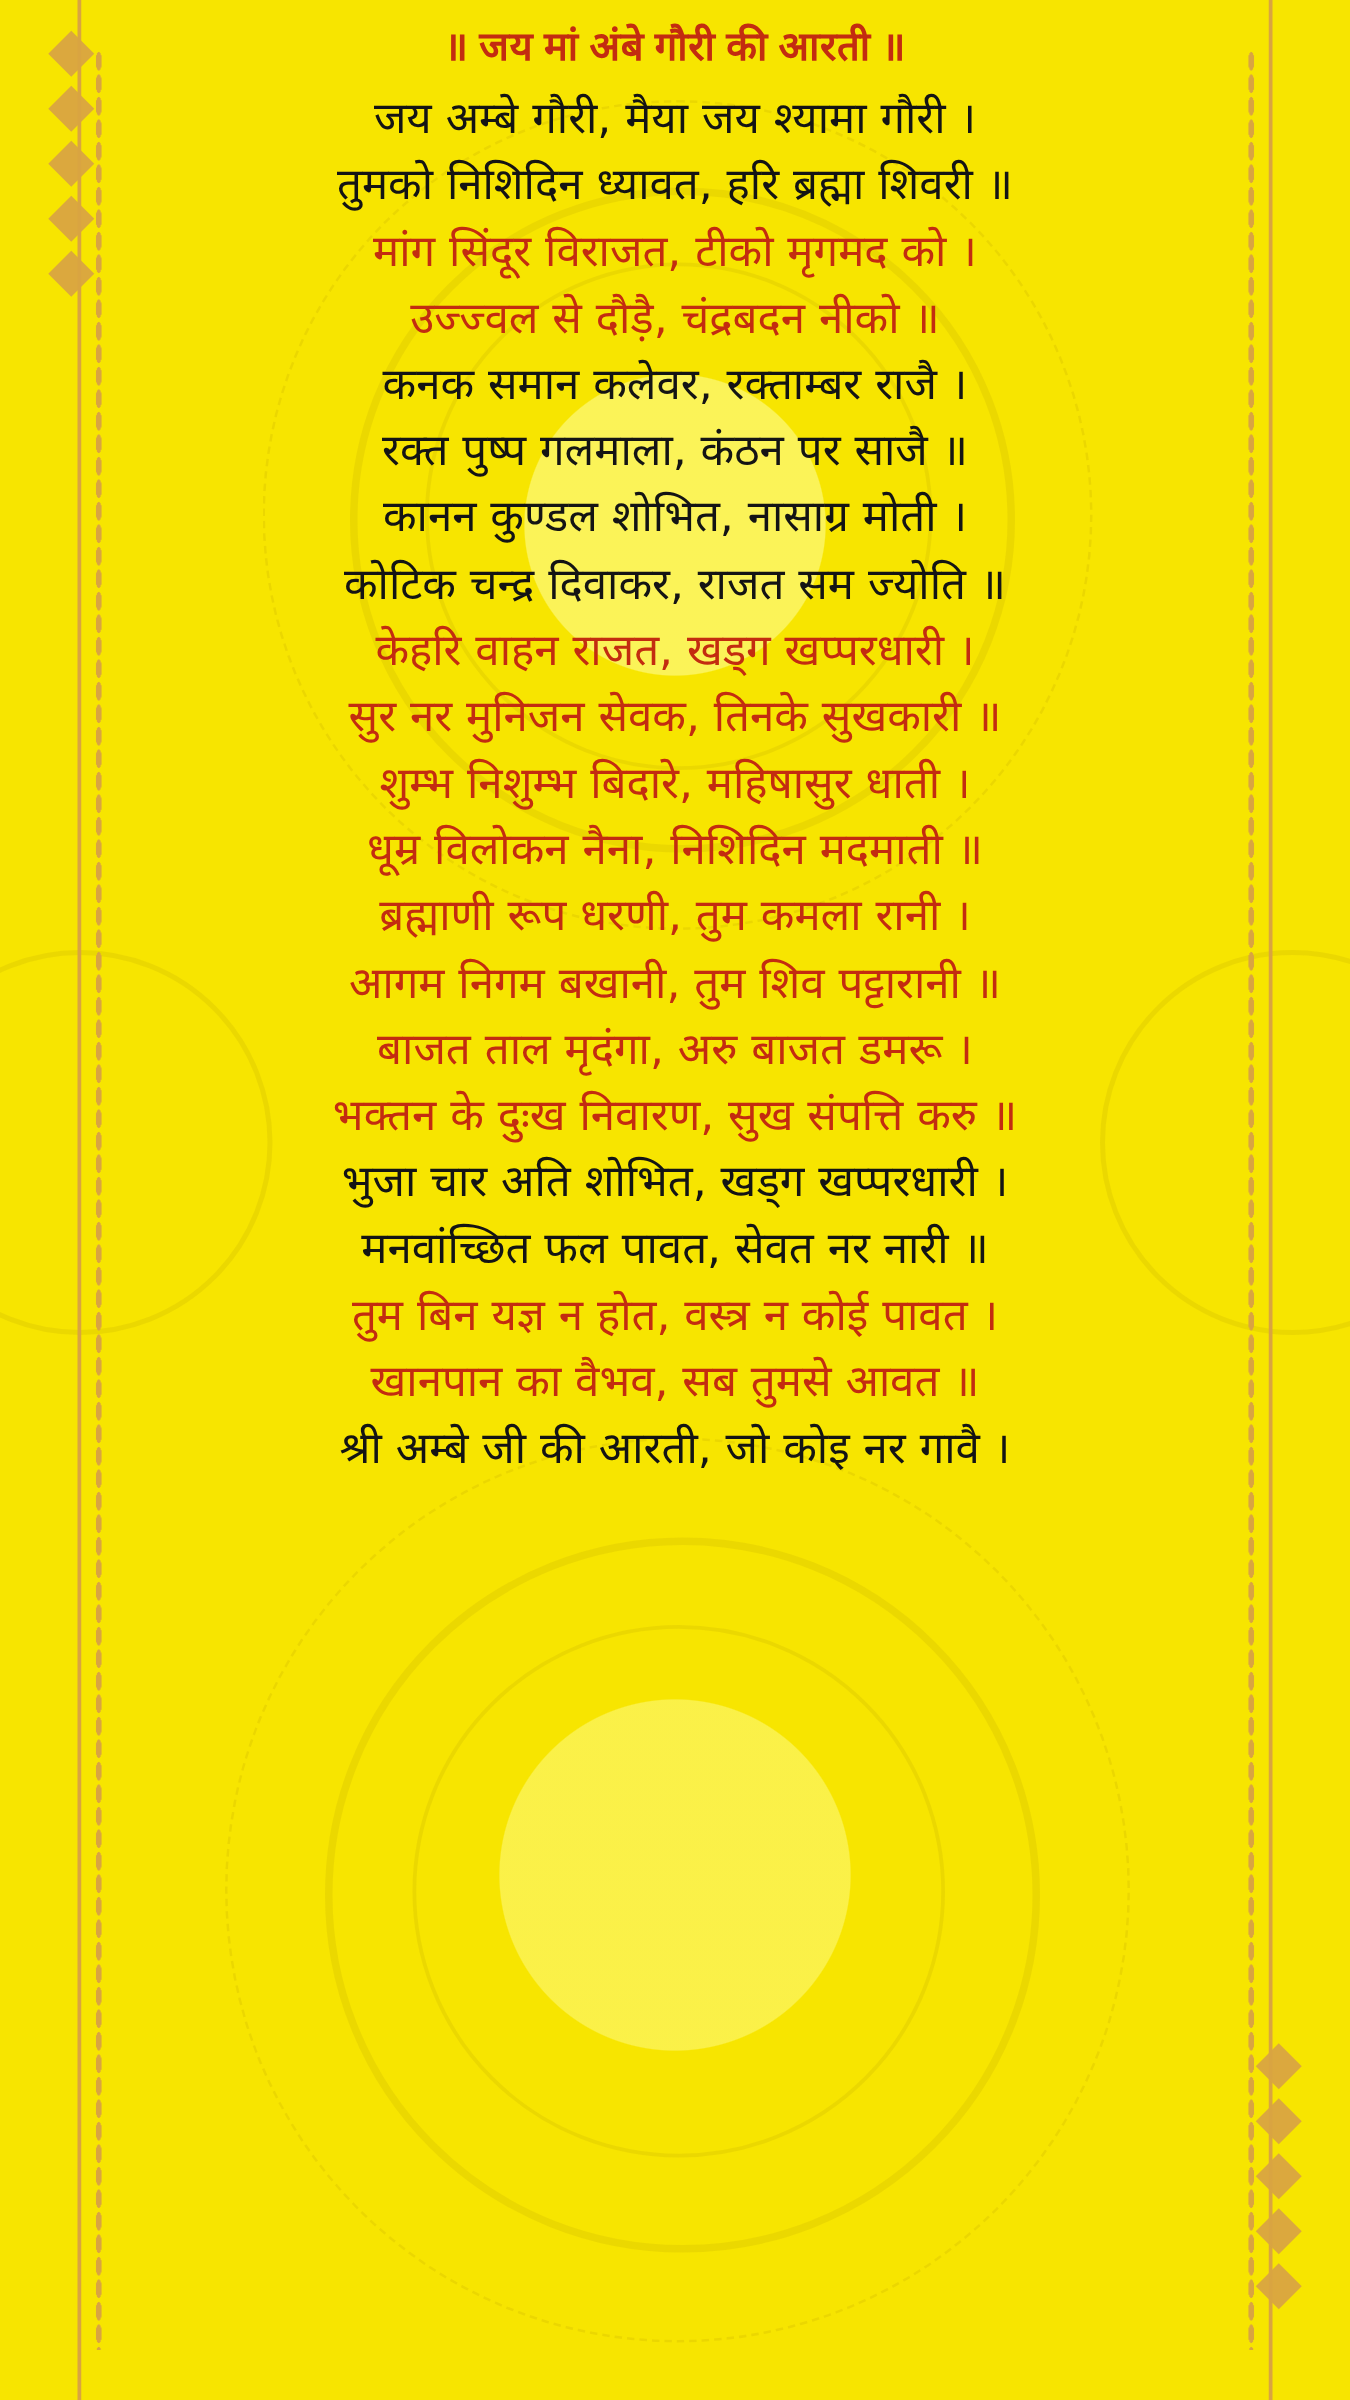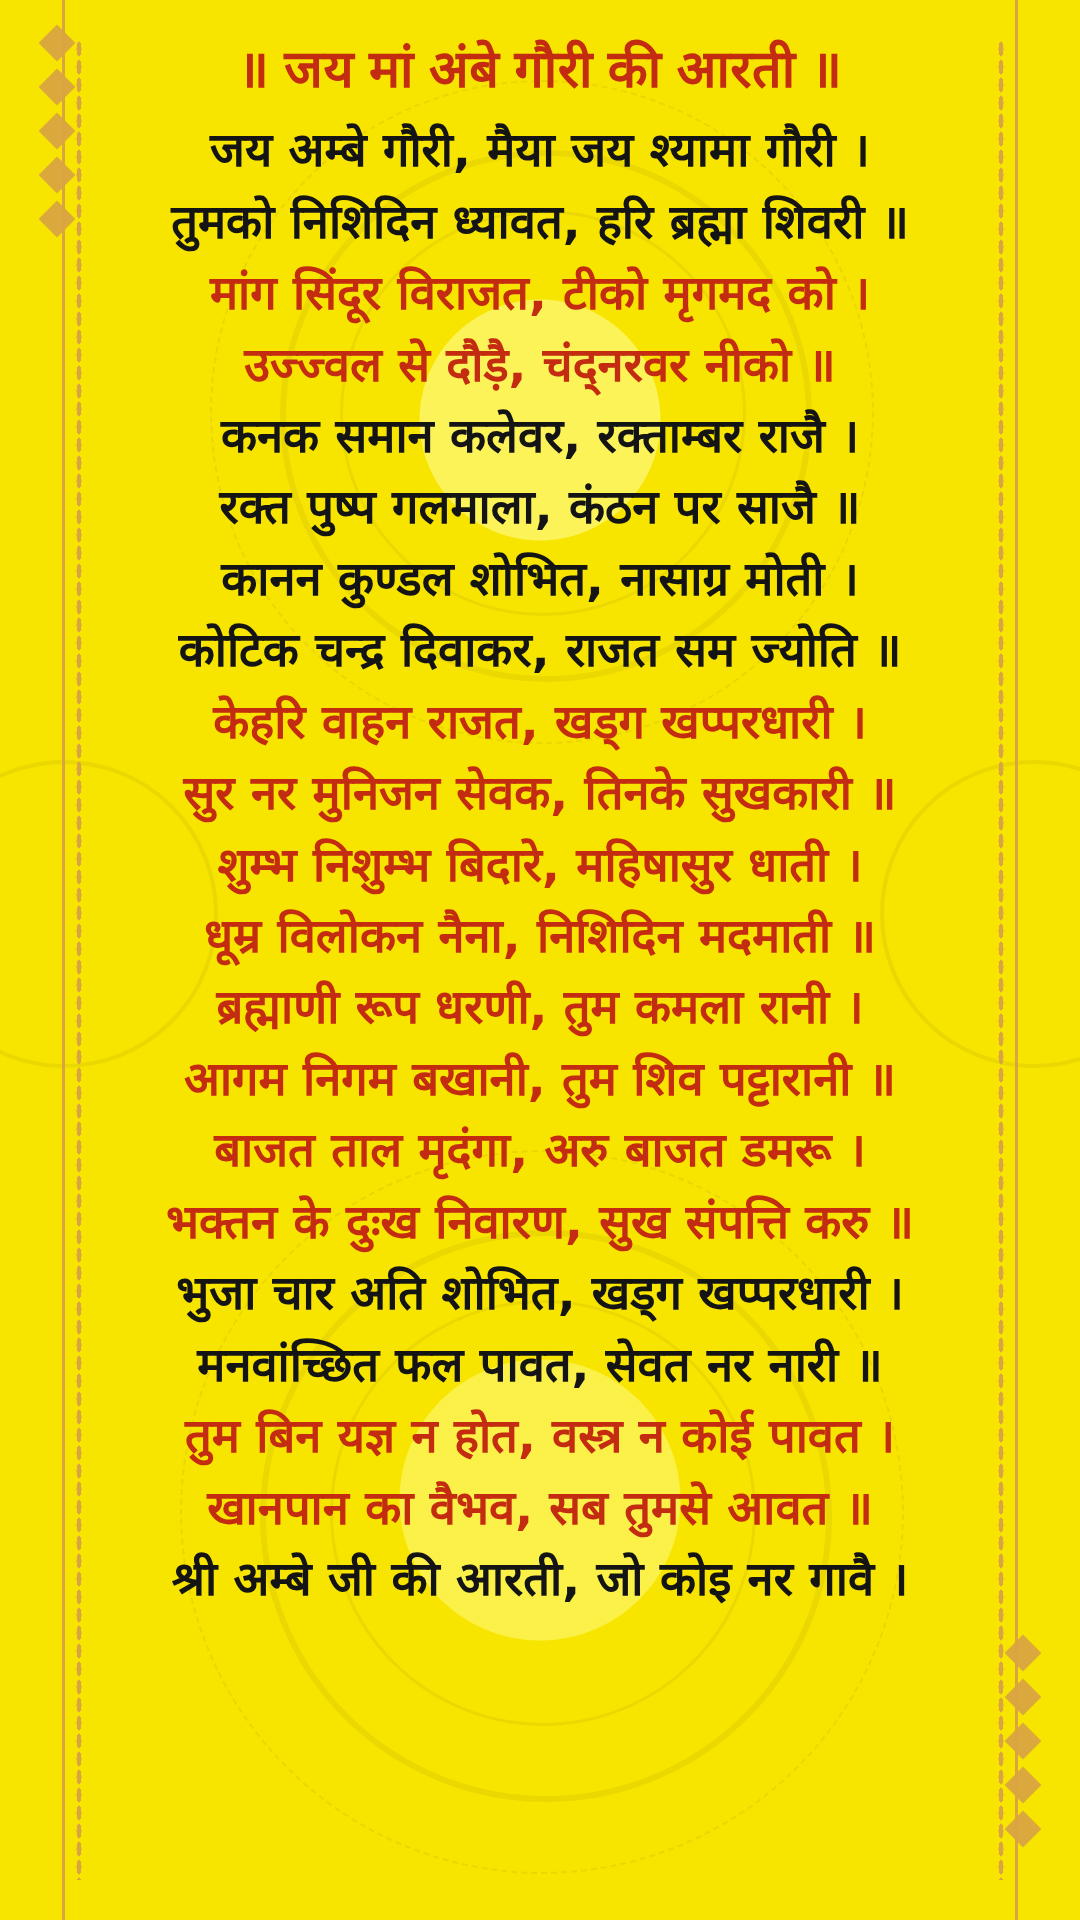--- a/index.html
+++ b/index.html
@@ -84,43 +84,43 @@
     position: absolute;
     left: 100px;
     top: 0;
     width: 880px;
     height: 1920px;
     text-align: center;
   }
 
   .aarti-title {
     margin: 0;
-    padding-top: 34px;
-    font-family: Liberation Sans, sans-serif;
-    font-size: 52px;
+    padding-top: 16px;
+    font-family: Liberation Serif, serif;
+    font-size: 32px;
     font-weight: bold;
     color: #c32c10;
     letter-spacing: 0.5px;
     line-height: 1.35;
   }
 
   .verses {
     margin-top: 10px;
   }
 
   .verse {
     margin: 0;
     padding: 0;
   }
 
   .line {
     font-family: "DejaVu Sans", sans-serif;
-    font-size: 47px;
+    font-size: 35px;
     line-height: 1.52;
-    font-weight: bold;
+    font-weight: normal;
     white-space: nowrap;
   }
 
   .verse.dark .line { color: #141414; }
   .verse.red .line  { color: #c32c10; }
 </style>
 </head>
 <body>
 
 <div class="page">
@@ -161,21 +161,21 @@
 
     <div class="verses">
 
       <div class="verse dark">
         <div class="line">जय अम्बे गौरी, मैया जय श्यामा गौरी ।</div>
         <div class="line">तुमको निशिदिन ध्यावत, हरि ब्रह्मा शिवरी ॥</div>
       </div>
 
       <div class="verse red">
         <div class="line">मांग सिंदूर विराजत, टीको मृगमद को ।</div>
-        <div class="line">उज्ज्वल से दौड़ै, चंद्नरवर नीको ॥</div>
+        <div class="line">उज्ज्वल से दौड़ै, चंद्रबदन नीको ॥</div>
       </div>
 
       <div class="verse dark">
         <div class="line">कनक समान कलेवर, रक्ताम्बर राजै ।</div>
         <div class="line">रक्त पुष्प गलमाला, कंठन पर साजै ॥</div>
       </div>
 
       <div class="verse dark">
         <div class="line">कानन कुण्डल शोभित, नासाग्र मोती ।</div>
         <div class="line">कोटिक चन्द्र दिवाकर, राजत सम ज्योति ॥</div>

